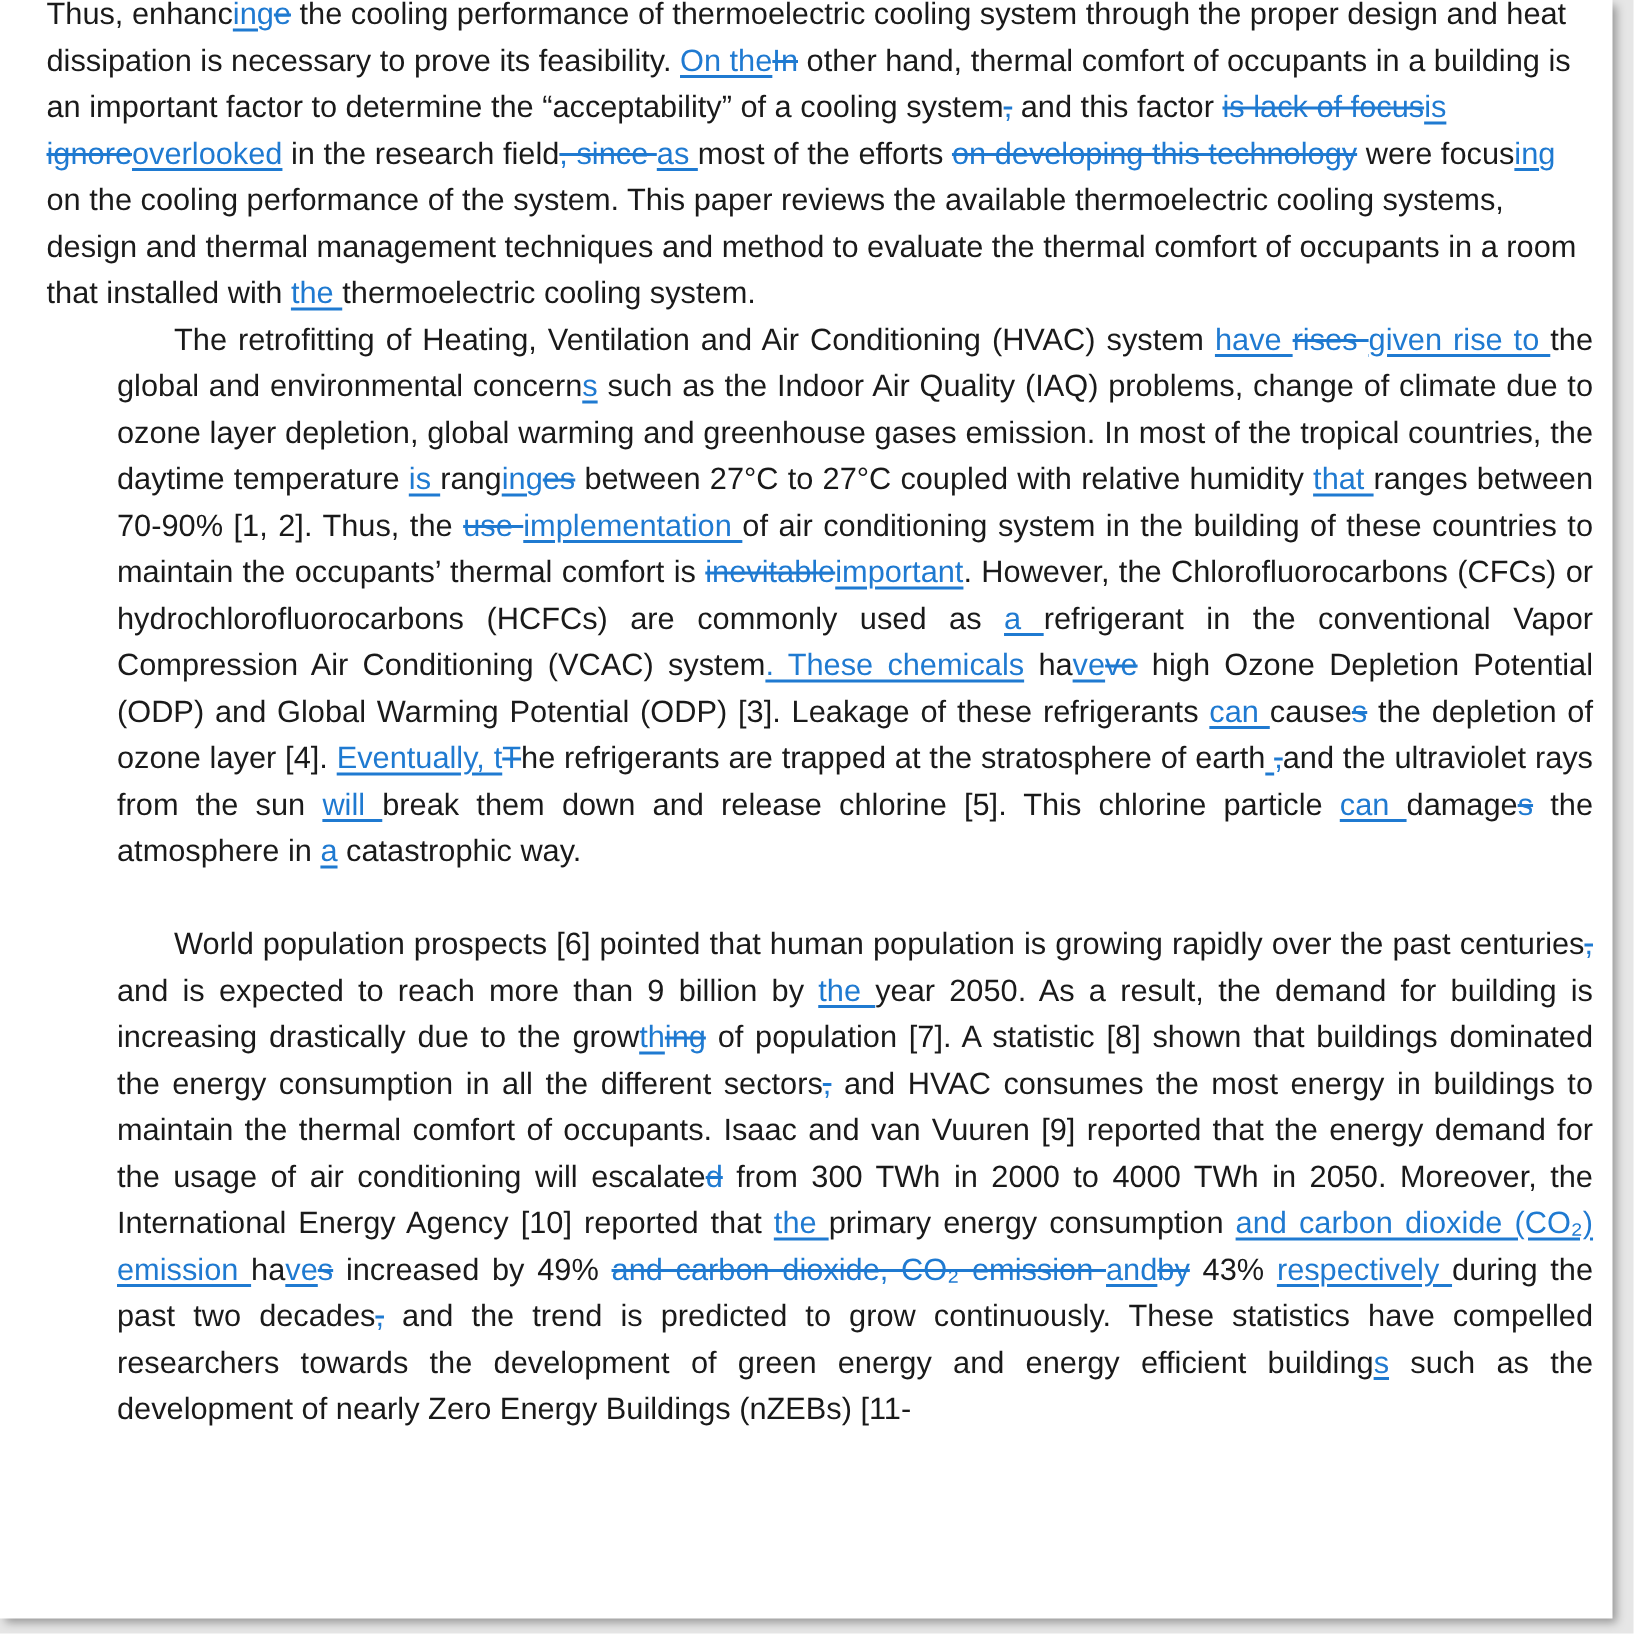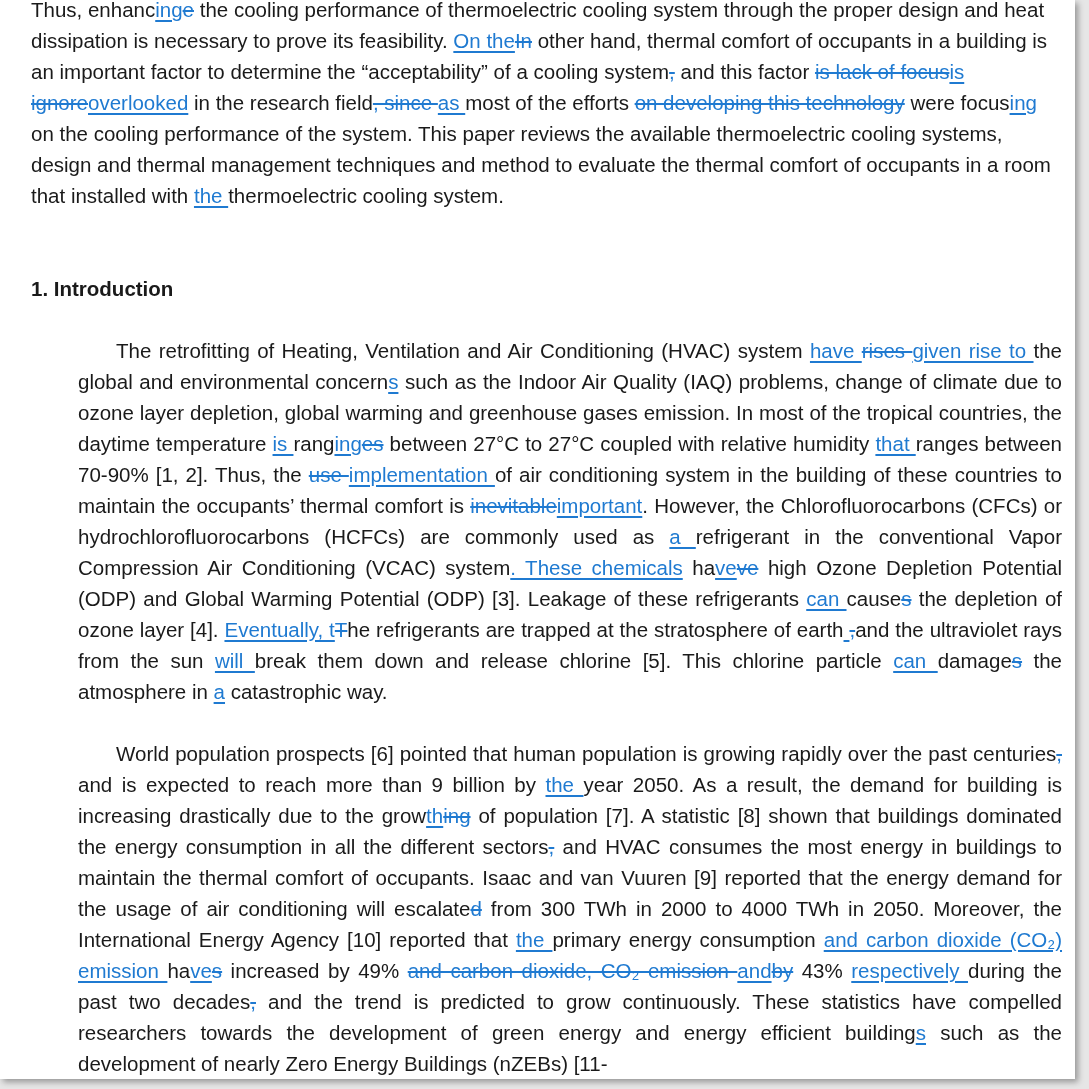--- a/index.html
+++ b/index.html
@@ -33,18 +33,17 @@
     .ins { color: #1f7ad1; text-decoration: underline; text-decoration-thickness: 2px; text-underline-offset: 3px; }
     .del { color: #1f7ad1; text-decoration: line-through; text-decoration-thickness: 2px; }
     .plain { color: #1a1a1a; }
   </style>
 </head>
 <body>
 
 <div class="page">
   <div class="content">
     <p class="para abstract-end"><span class="plain">Thus, enhanc</span><span class="ins">ing</span><span class="del">e</span><span class="plain"> the cooling performance of thermoelectric cooling system through the proper design and heat dissipation is necessary to prove its feasibility. </span><span class="ins">On the</span><span class="del">In</span><span class="plain"> other hand, thermal comfort of occupants in a building is an important factor to determine the “acceptability” of a cooling system</span><span class="del">,</span><span class="plain"> and this factor </span><span class="del">is lack of focus</span><span class="ins">is </span><span class="del">ignore</span><span class="ins">overlooked</span><span class="plain"> in the research field</span><span class="del">, since </span><span class="ins">as </span><span class="plain">most of the efforts </span><span class="del">on developing this technology</span><span class="plain"> were focus</span><span class="ins">ing</span><span class="plain"> on the cooling performance of the system. This paper reviews the available thermoelectric cooling systems, design and thermal management techniques and method to evaluate the thermal comfort of occupants in a room that installed with </span><span class="ins">the </span><span class="plain">thermoelectric cooling system.</span></p>
-    <div class="heading">1. Introduction</div>
     <p class="para indent"><span class="plain">The retrofitting of Heating, Ventilation and Air Conditioning (HVAC) system </span><span class="ins">have </span><span class="del">rises </span><span class="ins">given rise to </span><span class="plain">the global and environmental concern</span><span class="ins">s</span><span class="plain"> such as the Indoor Air Quality (IAQ) problems, change of climate due to ozone layer depletion, global warming and greenhouse gases emission. In most of the tropical countries, the daytime temperature </span><span class="ins">is </span><span class="plain">rang</span><span class="ins">ing</span><span class="del">es</span><span class="plain"> between 27°C to 27°C coupled with relative humidity </span><span class="ins">that </span><span class="plain">ranges between 70-90% [1, 2]. Thus, the </span><span class="del">use </span><span class="ins">implementation </span><span class="plain">of air conditioning system in the building of these countries to maintain the occupants’ thermal comfort is </span><span class="del">inevitable</span><span class="ins">important</span><span class="plain">. However, the Chlorofluorocarbons (CFCs) or hydrochlorofluorocarbons (HCFCs) are commonly used as </span><span class="ins">a </span><span class="plain">refrigerant in the conventional Vapor Compression Air Conditioning (VCAC) system</span><span class="ins">. These chemicals</span><span class="plain"> ha</span><span class="ins">ve</span><span class="del">ve</span><span class="plain"> high Ozone Depletion Potential (ODP) and Global Warming Potential (ODP) [3]. Leakage of these refrigerants </span><span class="ins">can </span><span class="plain">cause</span><span class="del">s</span><span class="plain"> the depletion of ozone layer  [4]. </span><span class="ins">Eventually, t</span><span class="del">T</span><span class="plain">he refrigerants are trapped at the stratosphere of earth</span><span class="ins"> </span><span class="del">,</span><span class="plain">and the ultraviolet rays from the sun </span><span class="ins">will </span><span class="plain">break them down and release chlorine [5]. This chlorine particle </span><span class="ins">can </span><span class="plain">damage</span><span class="del">s</span><span class="plain"> the atmosphere in </span><span class="ins">a</span><span class="plain"> catastrophic way.</span></p>
     <div class="gap"></div>
     <p class="para indent"><span class="plain">World population prospects [6] pointed that human population is growing rapidly over the past centuries</span><span class="del">,</span><span class="plain"> and is expected to reach more than 9 billion by </span><span class="ins">the </span><span class="plain">year 2050. As a result, the demand for building is increasing drastically due to the grow</span><span class="ins">th</span><span class="del">ing</span><span class="plain"> of population [7]. A statistic [8] shown that buildings dominated the energy consumption in all the different sectors</span><span class="del">,</span><span class="plain"> and HVAC consumes the most energy in buildings to maintain the thermal comfort of occupants. Isaac and van Vuuren [9] reported that the energy demand for the usage of air conditioning will escalate</span><span class="del">d</span><span class="plain"> from 300 TWh in 2000 to 4000 TWh in 2050. Moreover, the International Energy Agency [10] reported that </span><span class="ins">the </span><span class="plain">primary energy consumption </span><span class="ins">and carbon dioxide (CO₂) emission </span><span class="plain">ha</span><span class="ins">ve</span><span class="del">s</span><span class="plain"> increased by 49% </span><span class="del">and carbon dioxide, CO₂ emission </span><span class="ins">and</span><span class="del">by</span><span class="plain"> 43% </span><span class="ins">respectively </span><span class="plain">during the past two decades</span><span class="del">,</span><span class="plain"> and the trend is predicted to grow continuously. These statistics have compelled researchers towards the development of green energy and energy efficient building</span><span class="ins">s</span><span class="plain"> such as the development of nearly Zero Energy Buildings (nZEBs) [11-</span></p>
   </div>
 </div>
 
 </body></html>

